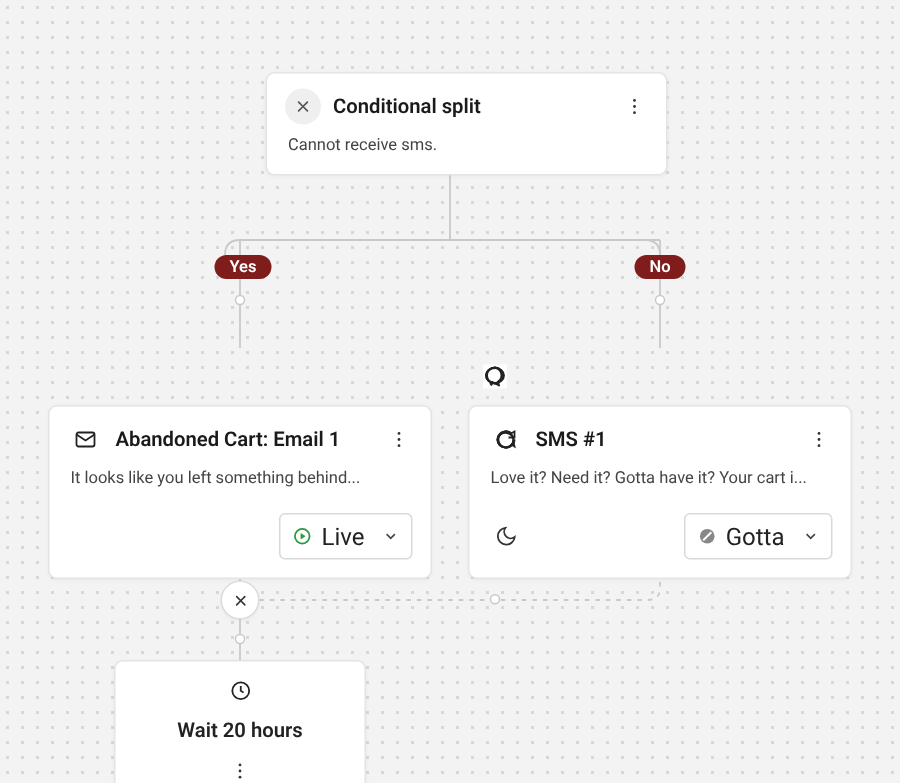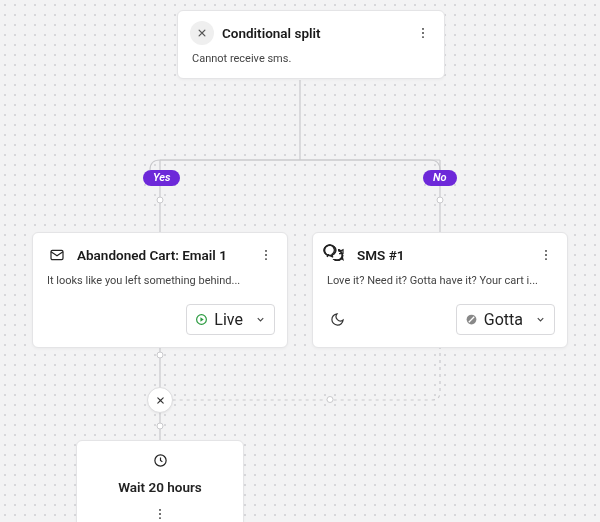--- a/index.html
+++ b/index.html
@@ -15,47 +15,47 @@
   }
   .canvas { position: relative; width: 600px; height: 522px; }
   svg.connectors { position: absolute; inset: 0; width: 600px; height: 522px; pointer-events: none; }
 
   .card {
     position: absolute;
     background: #fff;
     border: 1px solid #e4e4e6;
     border-radius: 6px;
     box-shadow: 0 1px 3px rgba(0,0,0,0.04);
+    margin-top: 38px;
   }
   .card-header { display: flex; align-items: center; padding: 10px 12px 6px 12px; gap: 8px; }
   .card-title { font-weight: 600; font-size: 13.5px; flex: 1; color:#1a1a1a; }
   .card-desc { padding: 0 12px 12px 14px; color: #444; font-size: 11px; line-height: 1.4; white-space: nowrap; overflow: hidden; text-overflow: ellipsis; }
   .card-footer { display: flex; align-items: center; justify-content: space-between; padding: 4px 12px 12px 12px; gap: 8px; }
   .spacer { flex: 1; }
 
   .kebab { width: 18px; height: 18px; display:flex; align-items:center; justify-content:center; cursor:pointer; border-radius:4px; }
 
   .icon-chip {
     width: 24px; height: 24px; min-width:24px;
     display: inline-flex; align-items: center; justify-content: center;
   }
   .icon-gray {
     background: #efefef; border-radius: 50%;
   }
 
   .pill {
     position: absolute;
-    background: #6d28d9;
+    background: #7f1d1d;
     color: #fff;
     font-size: 11px;
     font-weight: 600;
     padding: 2px 10px 3px 10px;
     border-radius: 10px;
     line-height: 1;
-    font-style: italic;
   }
 
   .status-btn {
     display: inline-flex; align-items: center; gap: 6px;
     border: 1px solid #d9d9dc; border-radius: 4px;
     padding: 5px 8px; font-size: 16px; background:#fff; cursor:pointer;
     min-width: 86px;
   }
   .status-btn .label { flex:1; }
   .chev { margin-left: 6px; }

